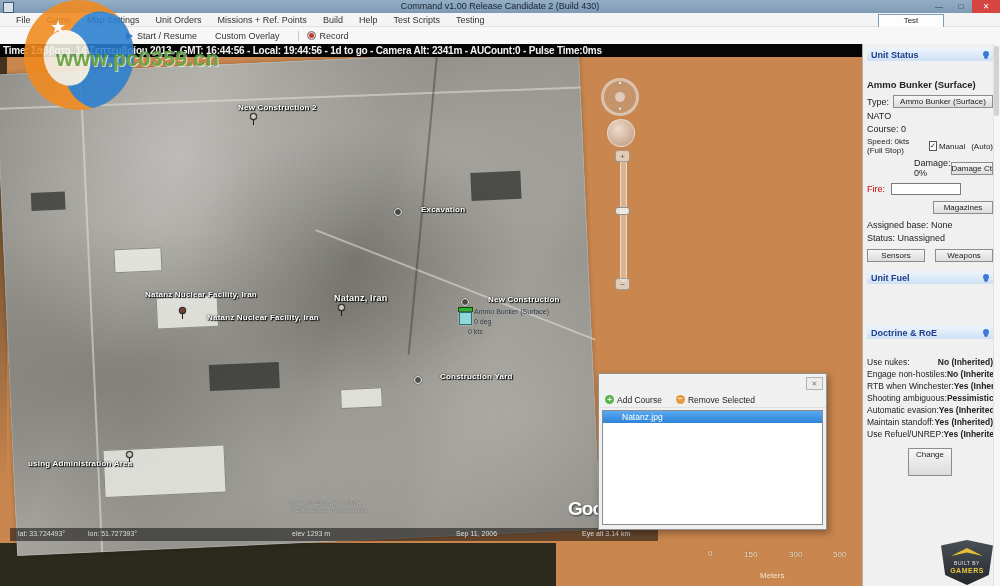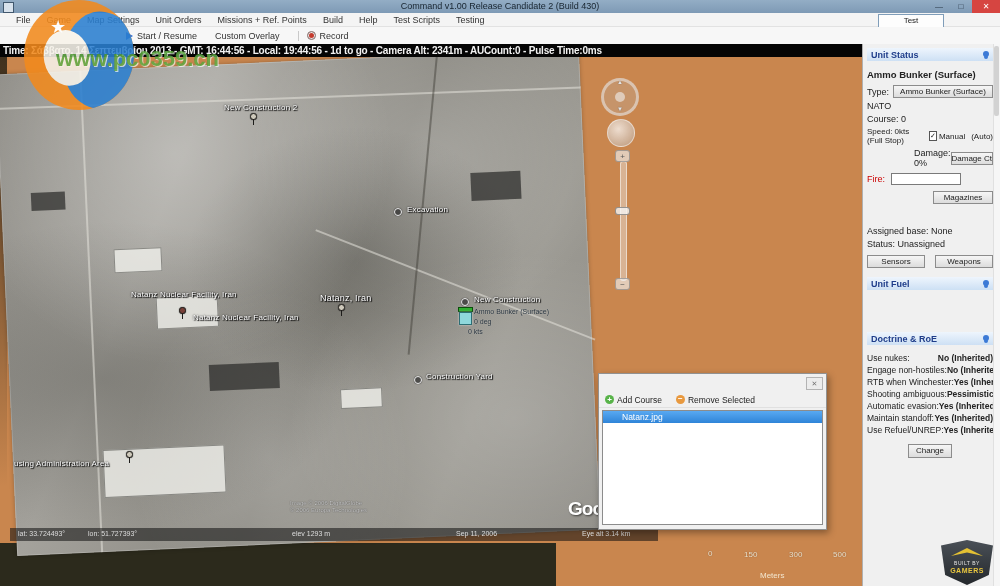--- a/index.html
+++ b/index.html
@@ -51,22 +51,22 @@
       radial-gradient(ellipse at 44% 82%, rgba(255,255,255,.20), transparent 30%),
       radial-gradient(ellipse at 86% 76%, rgba(255,255,255,.16), transparent 32%),
       linear-gradient(115deg,#8e8c86 0%,#a4a29c 28%,#8b8982 55%,#9c9a93 78%,#8f8d87 100%);
     box-shadow:inset 0 0 0 1px rgba(255,255,255,.18), 0 0 4px rgba(0,0,0,.25);}
   .road{position:absolute;background:rgba(228,226,218,.55);}
   .roadd{position:absolute;background:rgba(60,58,52,.45);}
   .bldg{position:absolute;background:rgba(240,240,235,.8);border:1px solid rgba(50,50,45,.5);}
   .bldgd{position:absolute;background:rgba(40,40,38,.7);}
 
   
-  .map-label{position:absolute;color:#fff;font-size:8px;font-weight:normal;white-space:nowrap;
-             text-shadow:0 0 2px #000,1px 1px 1px #000;letter-spacing:.2px;}
+  .map-label{position:absolute;color:#fff;font-size:8px;font-weight:bold;white-space:nowrap;
+             text-shadow:0 0 2px #000,1px 1px 1px #000;letter-spacing:.2px;margin-left:14px;}
   .map-label.big{font-size:9px;}
   .mappin{position:absolute;width:5px;height:5px;border-radius:50%;background:#cfcabc;border:1px solid #2e2c28;box-shadow:0 0 1px #000;}
   .mappin::after{content:"";position:absolute;left:2px;top:5px;width:1px;height:6px;background:#1d1c1a;}
   .mappin.red{background:#7a4038;}
   .ringmark{position:absolute;width:6px;height:6px;border:1px solid #e8e8e8;border-radius:50%;background:rgba(35,35,35,.65);box-shadow:0 0 1px #000;}
 
   
   #unit-health{left:458px;top:250px;width:13px;height:3px;background:#2fae2f;border:1px solid #0c4d0c;}
   #unit-icon{left:459px;top:255px;width:11px;height:11px;background:#8fd8dc;border:1px solid #2d6e74;box-shadow:0 0 2px rgba(255,255,255,.6);}
   .unit-text{position:absolute;font-size:7px;color:#1f2b36;white-space:nowrap;text-shadow:0 0 1px rgba(255,255,255,.5);}
@@ -105,21 +105,21 @@
   .icon-remove{width:9px;height:9px;border-radius:50%;background:#e8993f;color:#fff;font-size:8px;line-height:8px;text-align:center;font-weight:bold;}
   #layer-list{left:3px;top:36px;width:221px;height:115px;background:#fff;border:1px solid #8c8c8c;box-sizing:border-box;}
   .layer-row{height:12px;background:linear-gradient(#59a9f2,#2f84d8);color:#fff;font-size:8.5px;line-height:12px;padding-left:19px;}
 
   
   #sidebar{left:862px;top:44px;width:138px;height:542px;background:#f0f0f0;border-left:1px solid #b0b0b0;box-sizing:border-box;font-size:9px;color:#222;}
   #sb-scroll{right:0;top:0;width:7px;height:542px;background:#f6f6f6;border-left:1px solid #e0e0e0;box-sizing:border-box;}
   #sb-thumb{right:1px;top:2px;width:5px;height:70px;background:#d2d2d2;border-radius:2px;}
   #sb-pad{position:absolute;left:4px;top:4px;width:126px;}
   .panel-header{position:relative;height:13px;background:linear-gradient(180deg,#eef5fd,#cde0f4);color:#1f3d8a;
-                font-weight:bold;font-size:9px;padding:2px 0 0 4px;box-sizing:border-box;margin-bottom:8px;}
+                font-weight:bold;font-size:9px;padding:2px 0 0 4px;box-sizing:border-box;margin-bottom:18px;}
   .pin-icon{position:absolute;right:4px;top:3px;width:6px;height:6px;border-radius:50%;background:#3c7ad6;box-shadow:0 3px 0 -1px #3c7ad6;}
   .sb-row{margin-bottom:3px;white-space:nowrap;}
   .sb-flex{display:flex;align-items:center;margin-bottom:3px;}
   .btn{background:linear-gradient(#f6f6f6,#dcdcdc);border:1px solid #8c8c8c;font-size:8px;text-align:center;color:#222;
        line-height:11px;height:13px;box-sizing:border-box;white-space:nowrap;overflow:hidden;}
   #type-btn{flex:1;margin-left:4px;}
   .chk{width:8px;height:8px;background:#fff;border:1px solid #555;font-size:7px;line-height:8px;text-align:center;color:#222;margin:0 2px 0 4px;}
   .red{color:#c00;}
   #fire-input{width:68px;height:10px;background:#fff;border:1px solid #7a7a7a;margin-left:6px;}
   .doc-row{display:flex;height:12px;font-size:8.5px;white-space:nowrap;overflow:hidden;}
@@ -293,21 +293,21 @@
       <span style="margin-left:6px;">(Auto)</span>
     </div>
     <div class="sb-flex" style="justify-content:flex-start;margin-bottom:5px;padding-left:47px;">
       <span>Damage: 0%</span>
       <span class="btn" style="width:64px;">Damage Ctrl</span>
     </div>
     <div class="sb-flex" style="margin-bottom:6px;">
       <span class="red">Fire:</span>
       <span id="fire-input"></span>
     </div>
-    <div style="text-align:right;margin-bottom:20px;">
+    <div style="text-align:right;margin-bottom:4px;">
       <span class="btn" style="display:inline-block;width:60px;">Magazines</span>
     </div>
     <div class="sb-row">Assigned base: None</div>
     <div class="sb-row" style="margin-bottom:6px;">Status: Unassigned</div>
     <div class="sb-flex" style="justify-content:space-between;margin-bottom:9px;">
       <span class="btn" style="width:58px;">Sensors</span>
       <span class="btn" style="width:58px;">Weapons</span>
     </div>
     <div class="panel-header" style="margin-bottom:42px;">
       <span>Unit Fuel</span>
@@ -339,21 +339,21 @@
     </div>
     <div class="doc-row">
       <span>Maintain standoff:</span>
       <span class="doc-val">Yes (Inherited)</span>
     </div>
     <div class="doc-row">
       <span>Use Refuel/UNREP:</span>
       <span class="doc-val">Yes (Inherited)</span>
     </div>
     <div style="text-align:center;margin-top:7px;">
-      <span class="btn" style="display:inline-block;width:44px;height:14px;line-height:12px;">Change</span>
+      <span class="btn" style="display:inline-block;width:44px;height:28px;line-height:12px;">Change</span>
     </div>
   </div>
   <div class="abs" id="sb-scroll">
     <div class="abs" id="sb-thumb"></div>
   </div>
 </div>
 
 <div class="abs" id="watermark">
   <div class="abs" id="wm-logo">
     <div id="wm-logo-blue"></div>

